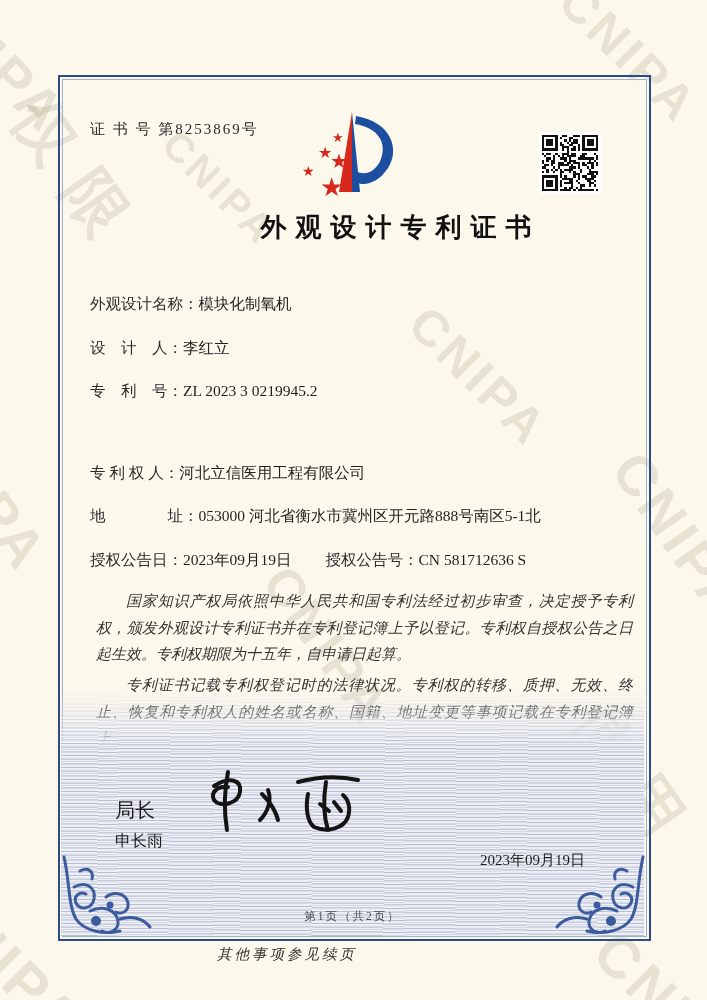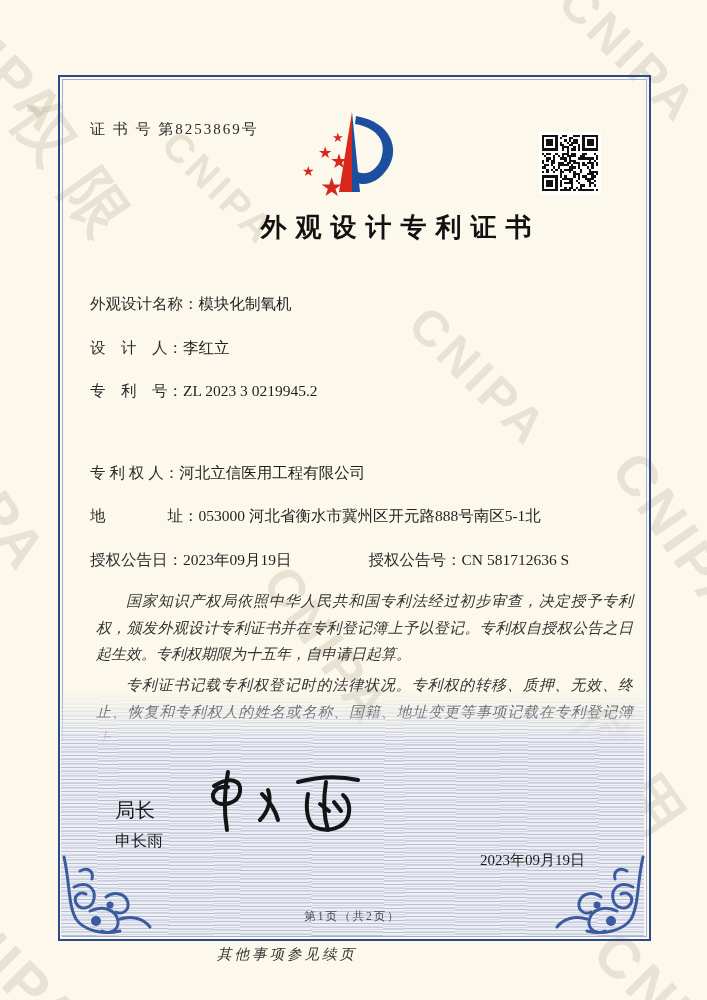--- a/index.html
+++ b/index.html
@@ -28,21 +28,21 @@
   .cert-no{position:absolute;left:90px;top:120px;font-size:15px;letter-spacing:2px;color:#2a2a2a;}
   .logo{position:absolute;left:290px;top:106px;width:128px;height:108px;}
   .qr{position:absolute;left:539px;top:132px;width:56px;height:56px;background:#fff;padding:3px;}
   .title{
     position:absolute;left:58px;top:210px;width:685px;text-align:center;
     font-size:26px;font-weight:bold;letter-spacing:9px;color:#111;
   }
   .row{position:absolute;left:90px;font-size:15.5px;white-space:nowrap;color:#2b2b2b;}
   .row .lbl{color:#2b2b2b;}
   .row .val{color:#1f1f1f;}
-  .grant2{margin-left:77px;}
+  .grant2{margin-left:34px;}
   .paras{
     position:absolute;left:88px;top:588px;width:545px;
     font-size:15px;line-height:1.78;color:#333;font-style:italic;
     text-align:justify;
   }
   .paras p{margin:0 0 4px 8px;text-indent:2em;}
   
   .panel{
     position:absolute;left:61px;top:690px;width:583px;height:246px;
     background:

